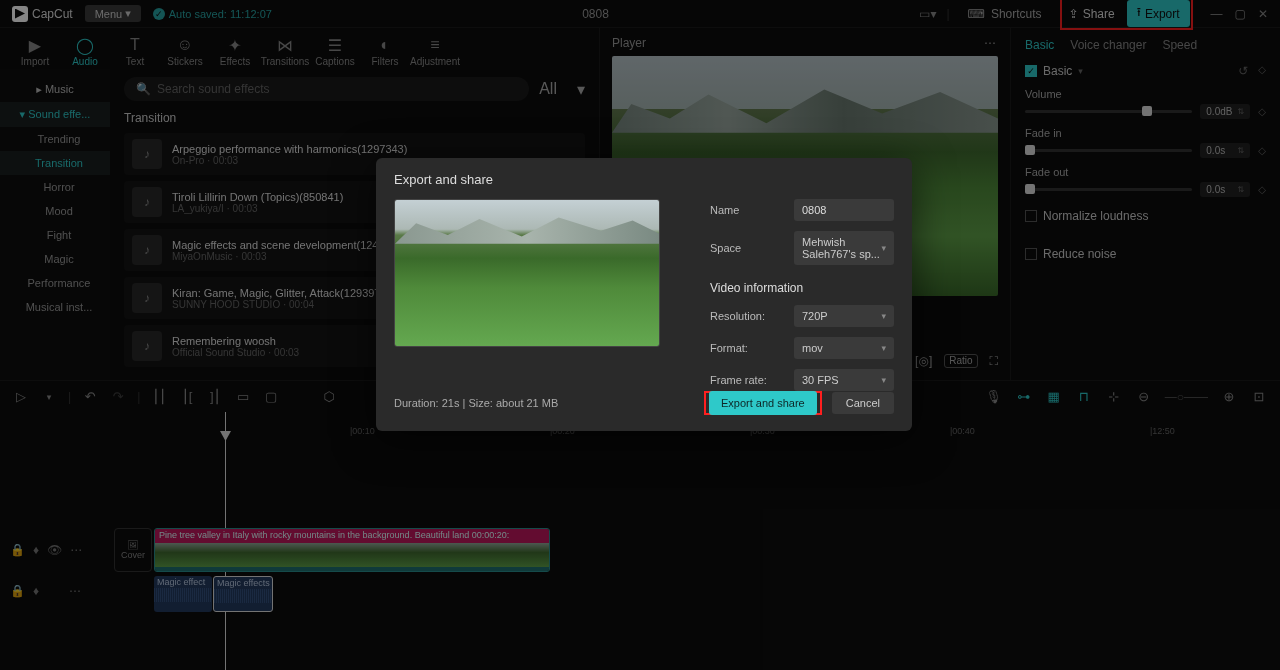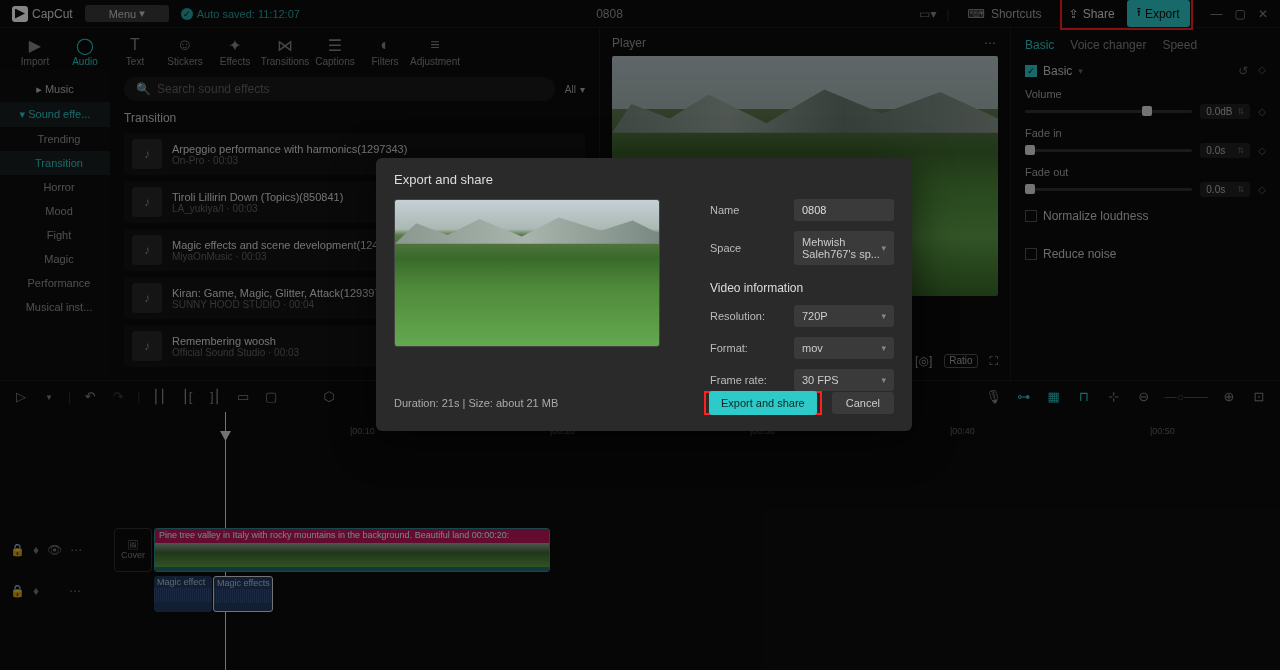--- a/index.html
+++ b/index.html
@@ -3,21 +3,21 @@
 <meta charset="utf-8">
 <style>
 * { margin:0; padding:0; box-sizing:border-box; font-family:-apple-system,BlinkMacSystemFont,"Segoe UI",Arial,sans-serif; }
 body { background:#0d0d0d; color:#ccc; width:1280px; height:670px; overflow:hidden; font-size:12px; position:relative; }
 
 
 .topbar { height:28px; display:flex; align-items:center; padding:0 12px; gap:12px; background:#0d0d0d; border-bottom:1px solid #1a1a1a; }
 .logo { display:flex; align-items:center; gap:4px; color:#ddd; font-weight:500; font-size:12px; }
 .logo-icon { display:inline-block; width:16px; height:16px; background:#fff; border-radius:3px; position:relative;}
 .logo-icon::after{content:"";position:absolute;left:3px;top:3px;width:10px;height:10px;background:#0d0d0d;clip-path:polygon(0 0,100% 50%,0 100%);}
-.menu-btn { background:#3a3a3a; color:#ccc; padding:2px 24px; border-radius:3px; font-size:11px; display:flex; align-items:center; gap:3px;}
+.menu-btn { background:#3a3a3a; color:#ccc; padding:2px 10px; border-radius:3px; font-size:11px; display:flex; align-items:center; gap:3px;}
 .autosave { color:#2ec9c9; font-size:11px; display:flex; align-items:center; gap:4px; opacity:.8;}
 .check-icon{width:12px;height:12px;border-radius:50%;background:#2ec9c9;display:inline-flex;align-items:center;justify-content:center;color:#0d0d0d;font-size:9px;}
 .spacer { flex:1; }
 .project-title { color:#999; font-size:12px;}
 .top-right { display:flex; align-items:center; gap:10px;}
 .shortcuts-btn { display:flex; align-items:center; gap:6px; color:#aaa; font-size:12px; padding:2px 8px;}
 .redbox1 { border:2px solid #ff1f1f; padding:1px; display:flex; gap:6px; align-items:center;}
 .share-btn { color:#ddd; font-size:12px; padding:2px 6px; display:flex; align-items:center; gap:4px;}
 .export-btn { background:#2ec9c9; color:#111; font-size:12px; padding:3px 10px; border-radius:3px; display:flex; align-items:center; gap:4px;}
 .win-controls { display:flex; gap:12px; color:#888; margin-left:8px;}
@@ -32,21 +32,21 @@
 .tab-icon { width:18px; height:18px; display:flex; align-items:center; justify-content:center; font-size:16px;}
 .left-body { flex:1; display:flex; overflow:hidden;}
 .cat-sidebar { width:110px; background:#0f0f0f; padding:8px 0; display:flex; flex-direction:column; gap:0;text-align:center;}
 .cat-item { padding:6px 12px; color:#999; font-size:11px; }
 .cat-item.group { color:#bbb;}
 .cat-item.active { color:#2ec9c9; background:#1a1f1f;}
 .cat-item.sub {padding-left:20px;}
 .sound-list { flex:1; padding:8px 14px; overflow:hidden;}
 .search-row { display:flex; align-items:center; gap:10px; margin-bottom:10px;}
 .search-input { flex:1; background:#1a1a1a; border-radius:14px; padding:5px 12px; display:flex; align-items:center; gap:6px; color:#666;}
-.all-btn { color:#aaa; font-size:10px; display:flex; gap:4px; align-items:flex-start;}
+.all-btn { color:#aaa; font-size:16px; display:flex; gap:20px; align-items:flex-start;}
 .section-header { color:#ccc; font-size:12px; margin:4px 0 8px;}
 .track-item { display:flex; align-items:center; gap:10px; background:#151515; border-radius:4px; padding:6px 8px; margin-bottom:6px;}
 .track-thumb { width:30px; height:30px; border-radius:4px; background:#2a2a2a; display:flex; align-items:center; justify-content:center; color:#888;}
 .track-info { flex:1; overflow:hidden;}
 .track-title { color:#ddd; font-size:11px; white-space:nowrap; overflow:hidden; text-overflow:ellipsis;}
 .track-meta { color:#666; font-size:10px;}
 
 
 .player-panel { flex:1; padding:8px 12px; position:relative;}
 .player-header { display:flex; justify-content:space-between; color:#999; font-size:12px; margin-bottom:6px;}
@@ -376,21 +376,21 @@
     <span class="tl-icon">⊡</span>
   </div>
 </div>
 
 <div class="timeline">
   <div class="ruler">
     <span class="ruler-mark" style="left:350px">|00:10</span>
     <span class="ruler-mark" style="left:550px">|00:20</span>
     <span class="ruler-mark" style="left:750px">|00:30</span>
     <span class="ruler-mark" style="left:950px">|00:40</span>
-    <span class="ruler-mark" style="left:1150px">|00:50</span>
+    <span class="ruler-mark" style="left:1150px">|12:50</span>
   </div>
   <div class="playhead"></div>
   <div class="tracks-area">
     <div style="height:90px"></div>
     <div class="track-row">
       <div class="track-head">
         <span>🔒</span>
         <span>♦</span>
         <span>👁</span>
         <span>⋯</span>

